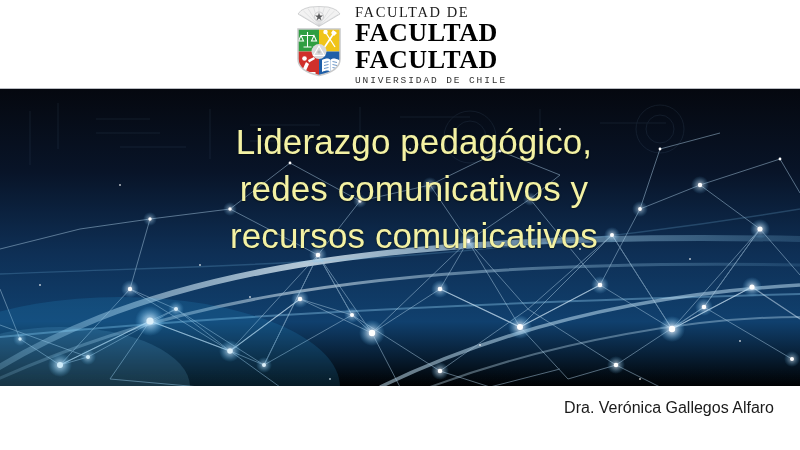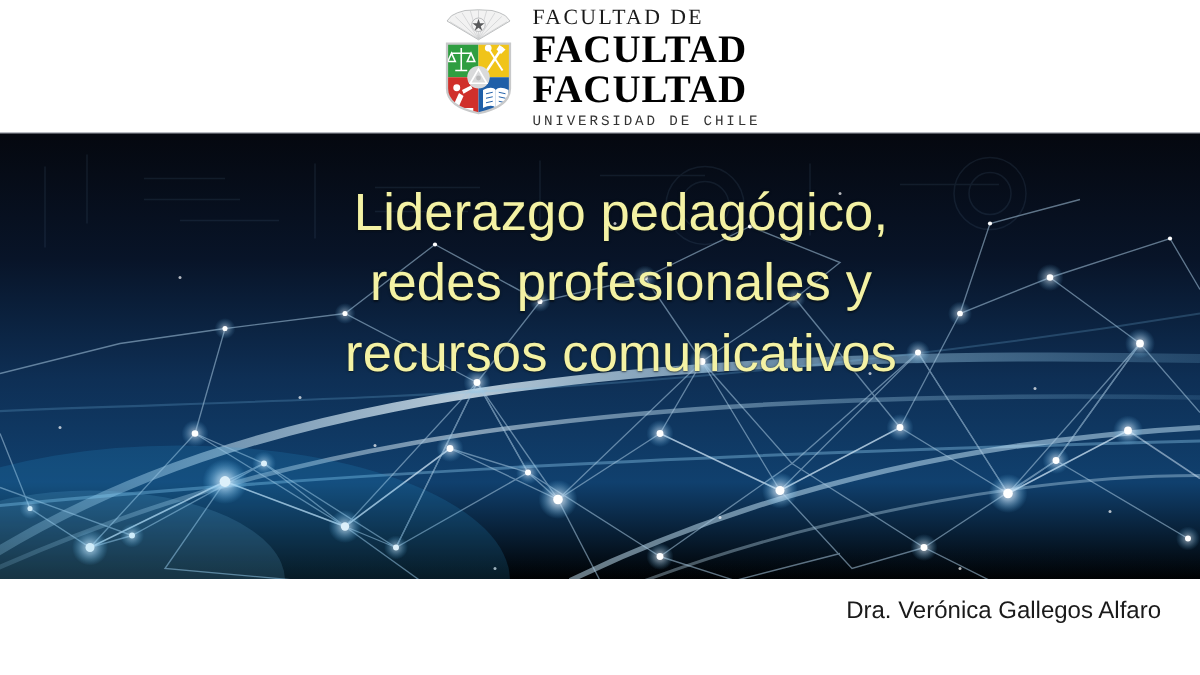--- a/index.html
+++ b/index.html
@@ -412,21 +412,21 @@
         <circle cx="640" cy="290" r="1"></circle>
       </g>
 
       <ellipse cx="120" cy="298" rx="220" ry="90" fill="#2a9fe0" opacity="0.16"></ellipse>
       <ellipse cx="60" cy="298" rx="130" ry="60" fill="#7fd4ff" opacity="0.14"></ellipse>
     </svg>
   </div>
 
   <div class="title">
     <span class="tline">Liderazgo pedagógico,</span>
-    <span class="tline">redes profesionales y</span>
+    <span class="tline">redes comunicativos y</span>
     <span class="tline">recursos comunicativos</span>
   </div>
 
   <div class="authors">
     <div class="author-line">Dra. Verónica Gallegos Alfaro</div>
   </div>
 
 </div>
 
 </body></html>

